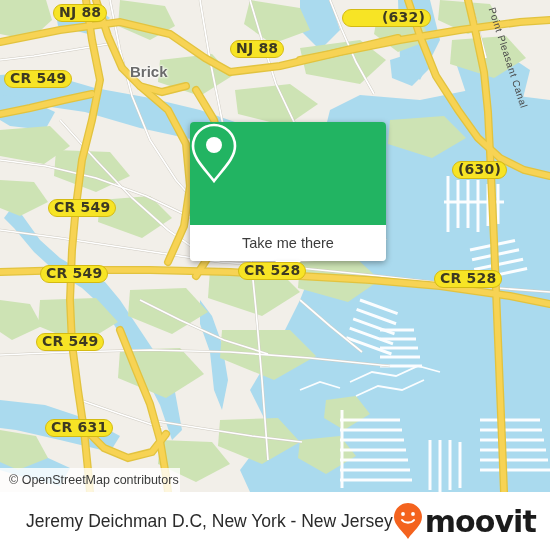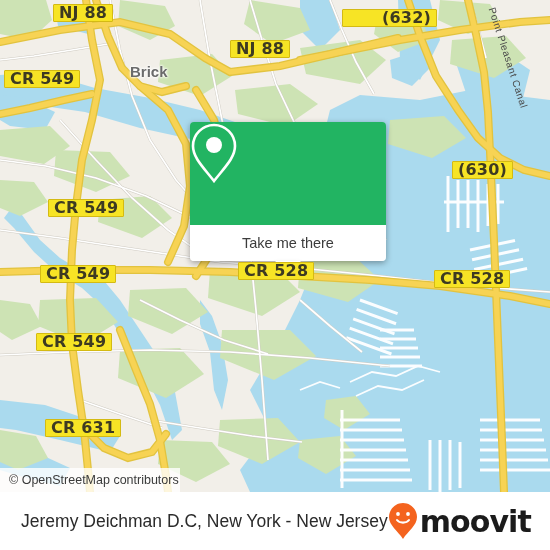--- a/index.html
+++ b/index.html
@@ -8,22 +8,22 @@
 
   #root { position:relative; width:550px; height:550px; }
 
   
   .map { position:absolute; left:0; top:0; width:550px; height:492px;
          overflow:hidden; background:#f2efe9; }
   .map svg { position:absolute; left:0; top:0; }
 
   
   .shield { position:absolute; background:#f7e425; border:1.6px solid #d4ba13;
-            border-radius:1px; color:#3d3a22; font-weight:bold;
-            font-size:16px; line-height:13px; padding:1px 5px 2px 5px;
+            border-radius:9px; color:#3d3a22; font-weight:bold;
+            font-size:14px; line-height:13px; padding:1px 5px 2px 5px;
             white-space:nowrap; letter-spacing:.2px;
             font-family:"DejaVu Sans", sans-serif; }
 
   .placelabel { position:absolute; color:#6b6b6b; font-size:15px;
                 font-weight:bold; white-space:nowrap;
                 text-shadow:0 0 3px #fff,0 0 3px #fff,0 0 2px #fff; }
 
   .waterlabel { position:absolute; color:#4a4a4a; font-size:10px;
                 white-space:nowrap; letter-spacing:.6px; }
 
@@ -46,21 +46,21 @@
   .card-tail { position:absolute; left:50%; top:100%;
                transform:translateX(-50%);
                width:0; height:0; border-left:13px solid transparent;
                border-right:13px solid transparent;
                border-top:12px solid #fff;
                filter:drop-shadow(0 2px 2px rgba(0,0,0,.2)); }
 
   
   .footer { position:absolute; left:0; bottom:0; width:550px; height:58px;
             background:#fff; display:flex; align-items:center;
-            justify-content:center; padding:0 24px 0 26px; }
+            justify-content:space-between; padding:0 24px 0 26px; }
   .footer-title { color:#2b2b2b; font-size:17.5px; white-space:nowrap; }
   .logo { display:flex; align-items:center; }
   .logo-word { font-size:30px; font-weight:bold; color:#1b1b1b;
                letter-spacing:-.9px; margin-left:2px;
                font-family:"DejaVu Sans", sans-serif; }
 </style>
 </head>
 <body>
 
 <div id="root">

